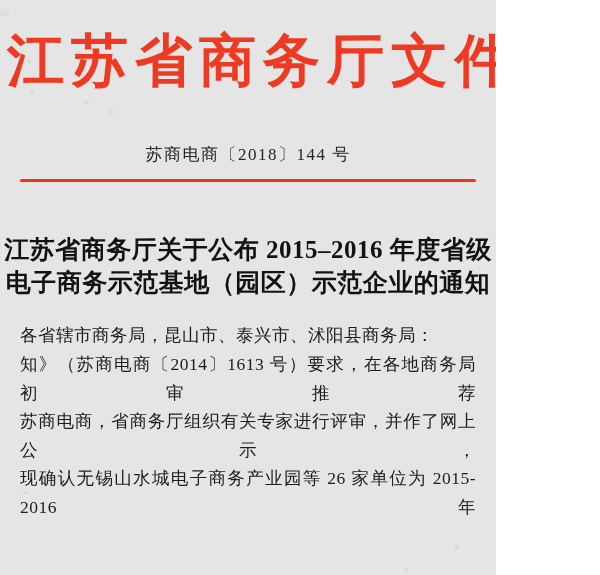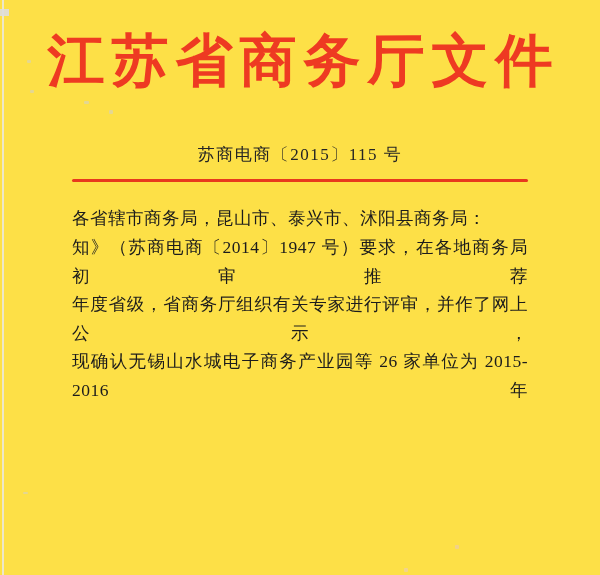--- a/index.html
+++ b/index.html
@@ -1,21 +1,21 @@
 <!DOCTYPE html>
 <html><head>
 <meta charset="utf-8">
 <style>
   * { margin: 0; padding: 0; box-sizing: border-box; }
   html, body { width: 600px; height: 575px; background: #ffffff; }
   .page {
     position: relative;
-    width: 600px;
+    width: 496px;
     height: 575px;
-    background: #fde047;
+    background: #e5e5e5;
     font-family: "Liberation Serif", "DejaVu Serif", serif;
     color: #1c1c1c;
     overflow: hidden;
   }
   
   .scan-edge {
     position: absolute; left: 2px; top: 0; width: 2px; height: 100%;
     background: #e9e9e9; opacity: .8;
   }
   .scan-corner {
@@ -95,29 +95,33 @@
   <div class="speck s1"></div>
   <div class="speck s2"></div>
   <div class="speck s3"></div>
   <div class="speck s4"></div>
   <div class="speck s5"></div>
   <div class="speck s6"></div>
   <div class="speck s7"></div>
 
   <div class="agency-title">江苏省商务厅文件</div>
 
-  <div class="doc-number">苏商电商〔2015〕115 号</div>
+  <div class="doc-number">苏商电商〔2018〕144 号</div>
 
   <div class="red-rule"></div>
 
+  <div class="doc-title">
+    <div>江苏省商务厅关于公布 2015–2016 年度省级</div>
+    <div>电子商务示范基地（园区）示范企业的通知</div>
+  </div>
 
   <div class="content">
     <div class="salutation">各省辖市商务局，昆山市、泰兴市、沭阳县商务局：</div>
 
     <div>
-      <div class="body-line">知》（苏商电商〔2014〕1947 号）要求，在各地商务局初审推荐</div>
-      <div class="body-line">年度省级，省商务厅组织有关专家进行评审，并作了网上公示，</div>
+      <div class="body-line">知》（苏商电商〔2014〕1613 号）要求，在各地商务局初审推荐</div>
+      <div class="body-line">苏商电商，省商务厅组织有关专家进行评审，并作了网上公示，</div>
       <div class="body-line">现确认无锡山水城电子商务产业园等 26 家单位为 2015-2016 年</div>
 
     </div>
   </div>
 
 </div>
 
 </body></html>

